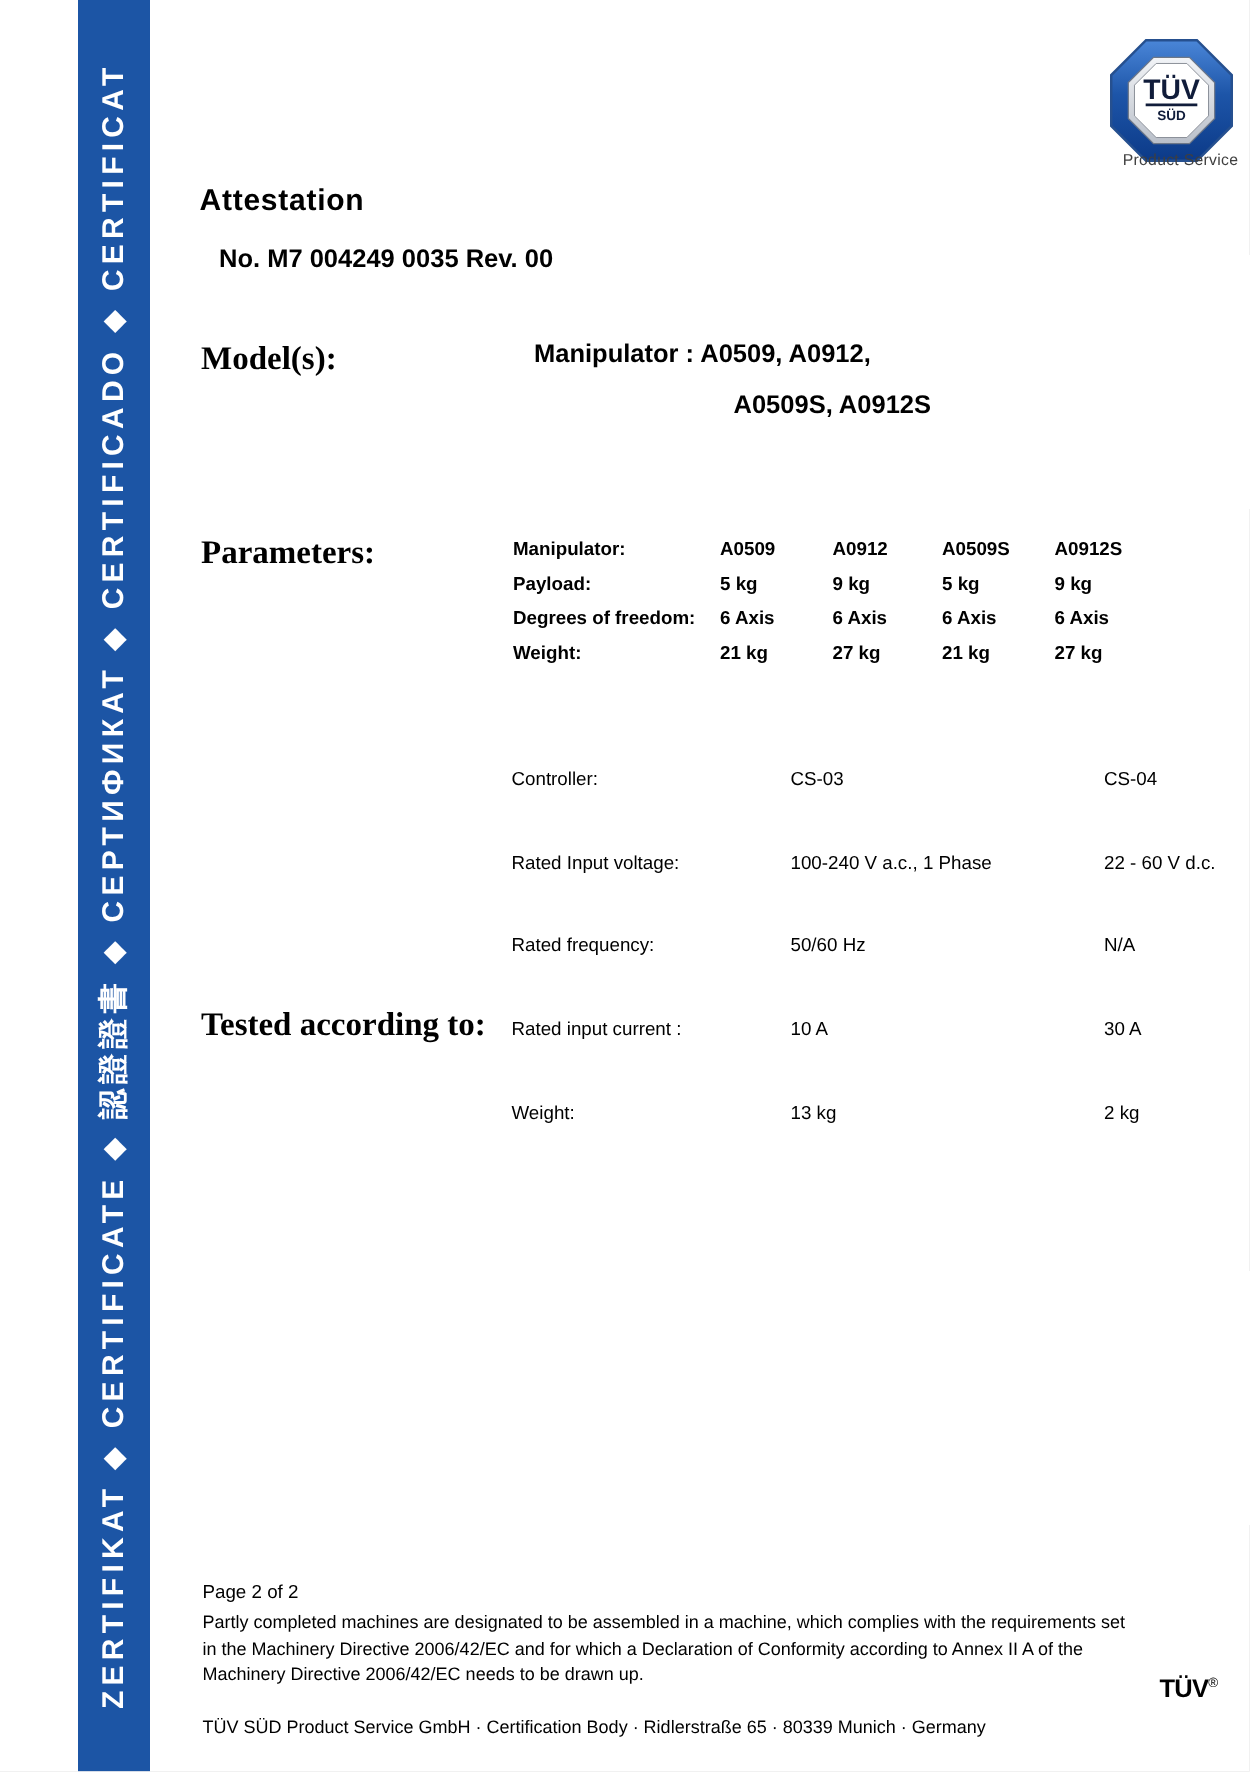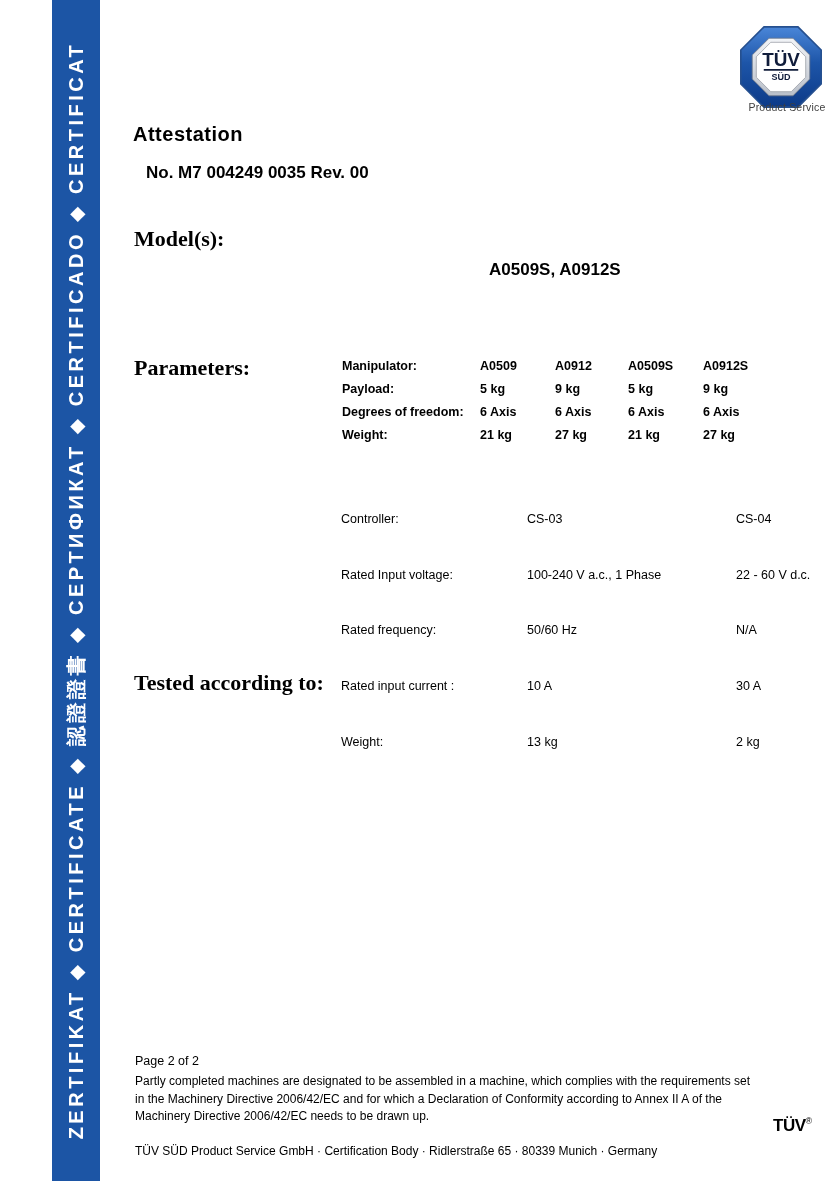--- a/index.html
+++ b/index.html
@@ -129,20 +129,21 @@
       <line x1="29" y1="53.5" x2="71" y2="53.5" stroke="#101c3a" stroke-width="2.2"></line>
       <text x="50" y="66" text-anchor="middle" font-family="Liberation Sans, DejaVu Sans, sans-serif" font-size="11" font-weight="bold" fill="#101c3a">SÜD</text>
     </svg>
   </div>
   <div class="logo-caption">Product Service</div>
 
   <div class="title">Attestation</div>
   <div class="doc-number">No. M7 004249 0035 Rev. 00</div>
 
   <div class="sec-label lbl-models">Model(s):</div>
+  <div class="model-line model-line1">Manipulator : A0509, A0912,</div>
   <div class="model-line model-line2">A0509S, A0912S</div>
 
   <div class="sec-label lbl-params">Parameters:</div>
 
   <div class="ptable">
     <span>Manipulator:</span>
     <span>A0509</span>
     <span>A0912</span>
     <span>A0509S</span>
     <span>A0912S</span>

